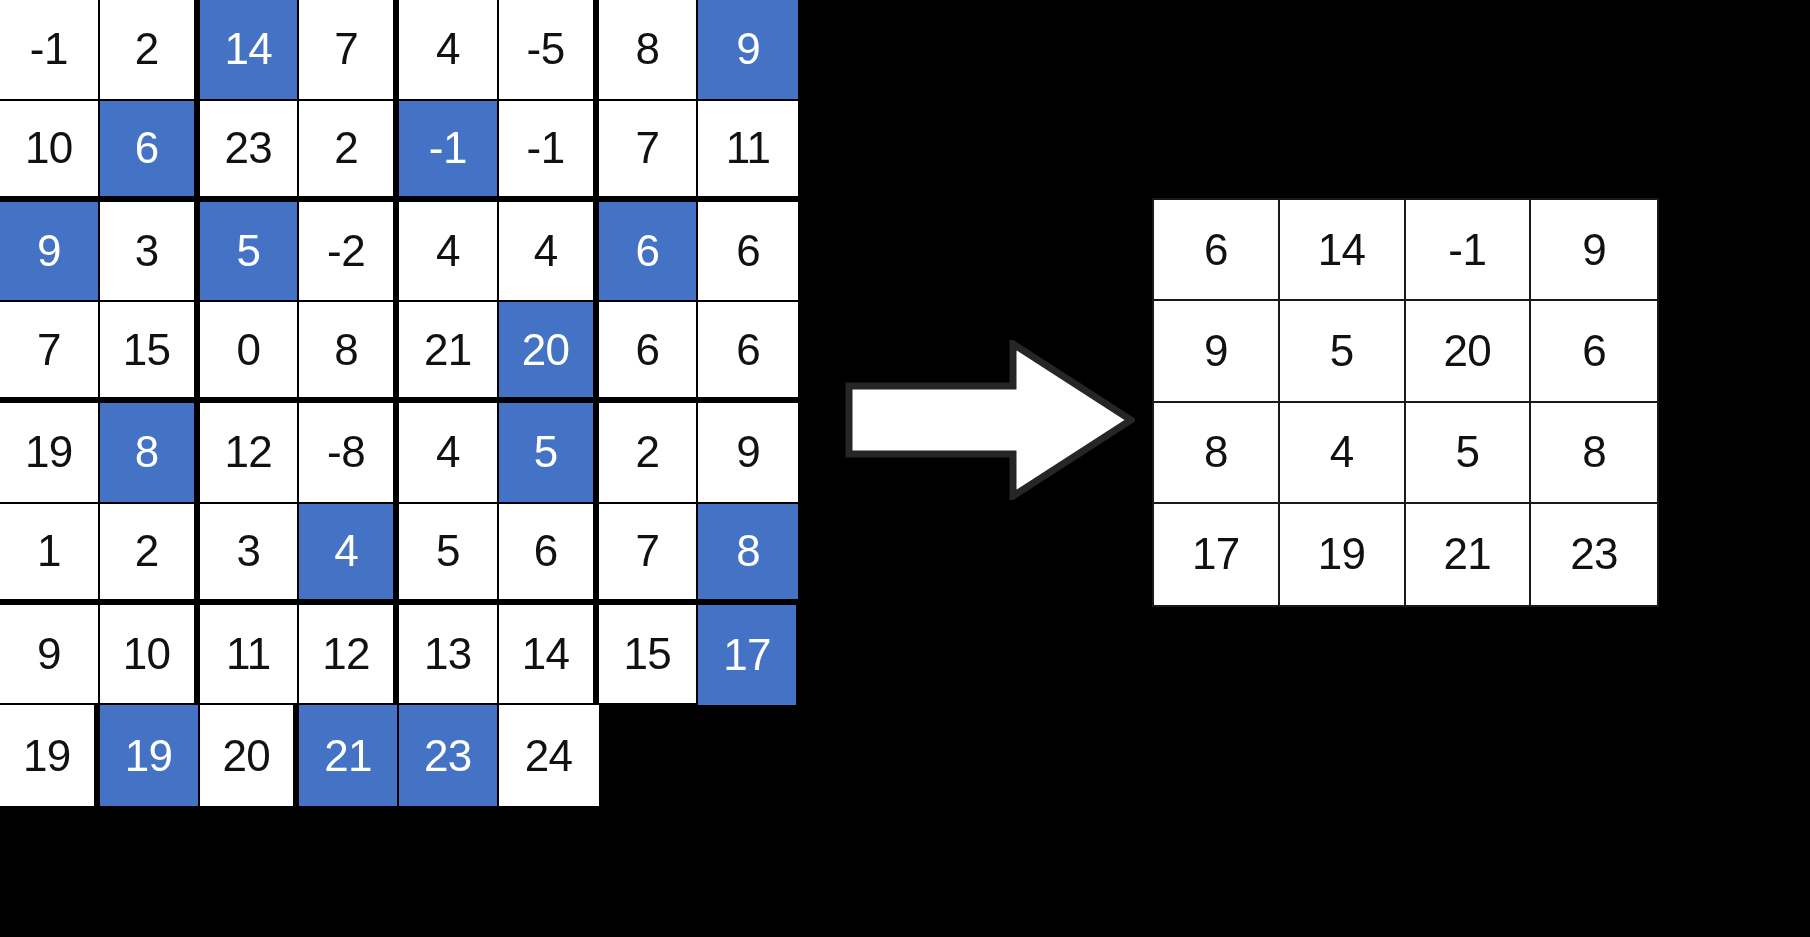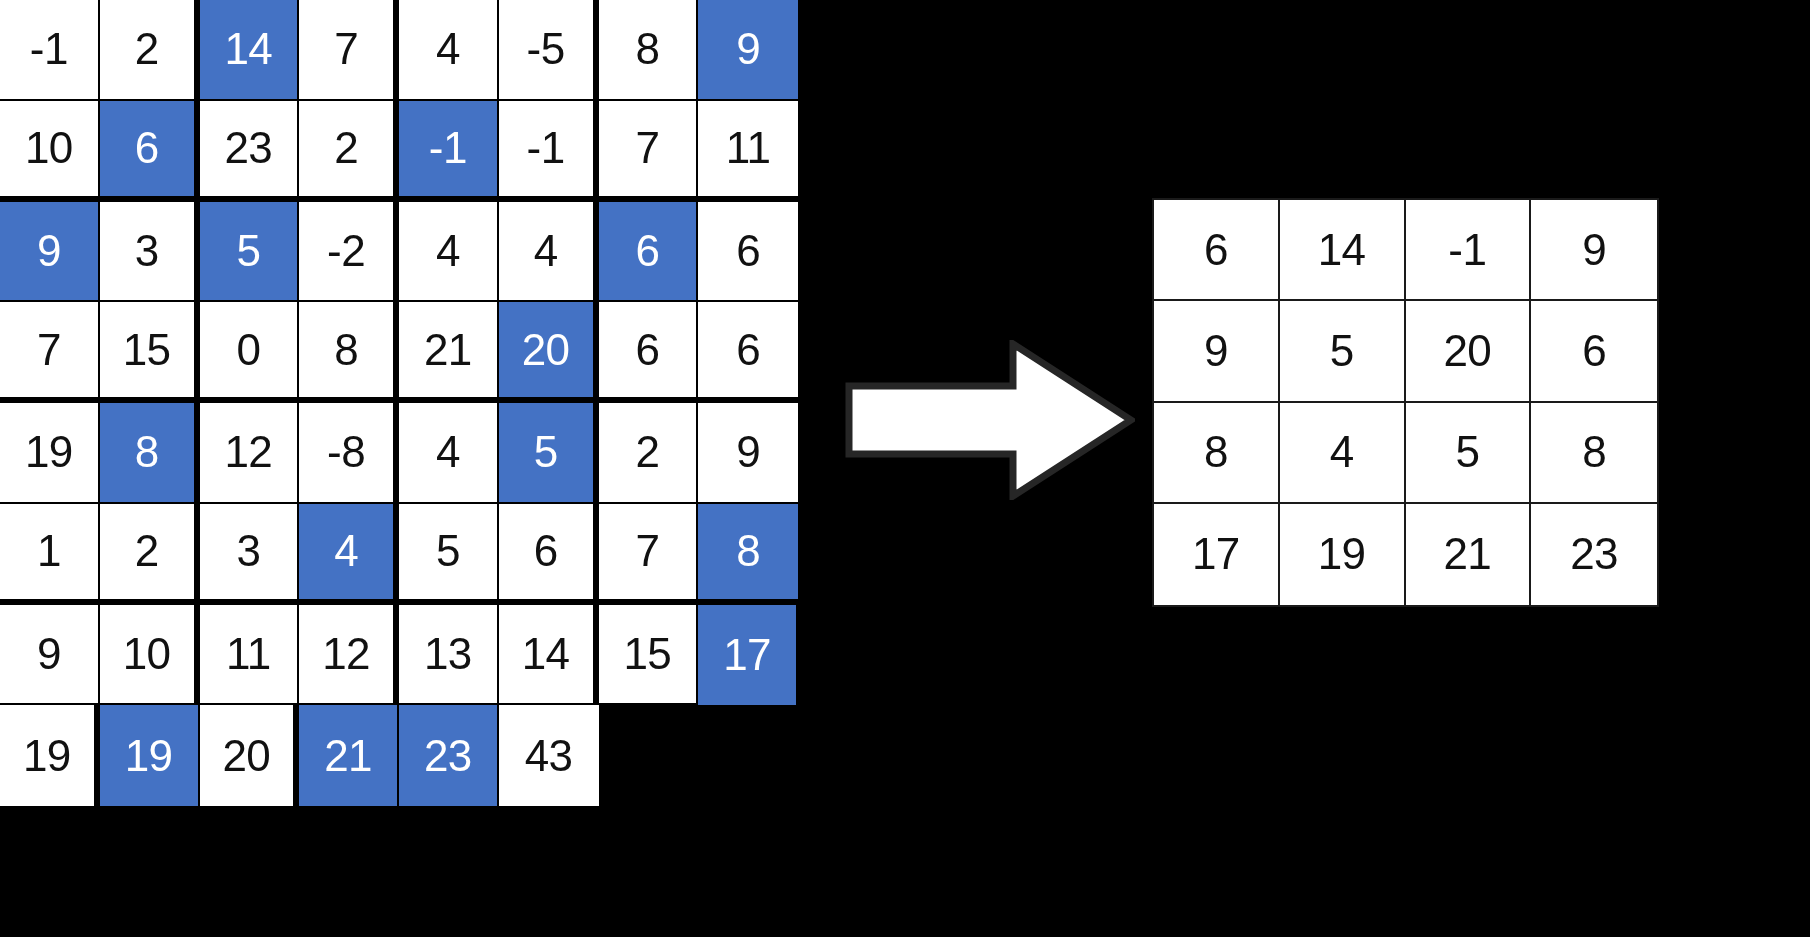--- a/index.html
+++ b/index.html
@@ -158,21 +158,21 @@
       <div class="cell vthick">12</div>
       <div class="cell">13</div>
       <div class="cell vthick">14</div>
       <div class="cell">15</div>
       <div class="cell hl lastrow">17</div>
       <div class="cell vthick lastrow">19</div>
       <div class="cell hl lastrow">19</div>
       <div class="cell vthick lastrow">20</div>
       <div class="cell hl lastrow">21</div>
       <div class="cell hl lastrow">23</div>
-      <div class="cell lastcol lastrow">43</div>
+      <div class="cell lastcol lastrow">24</div>
     </div>
 
   <div id="arrow">
     <svg viewBox="0 0 290 160" width="290" height="160" preserveAspectRatio="none">
       <polygon points="4,46 168,46 168,4 286,80 168,156 168,114 4,114" fill="#ffffff" stroke="#262626" stroke-width="7" stroke-linejoin="miter"></polygon>
     </svg>
   </div>
 
   <div id="output-grid">
       <div class="cell">6</div>

